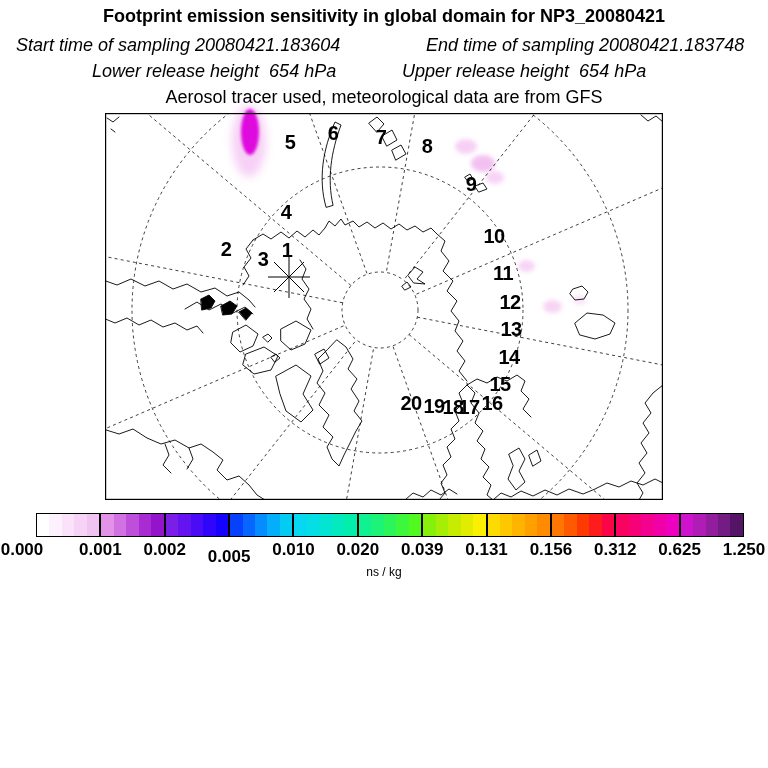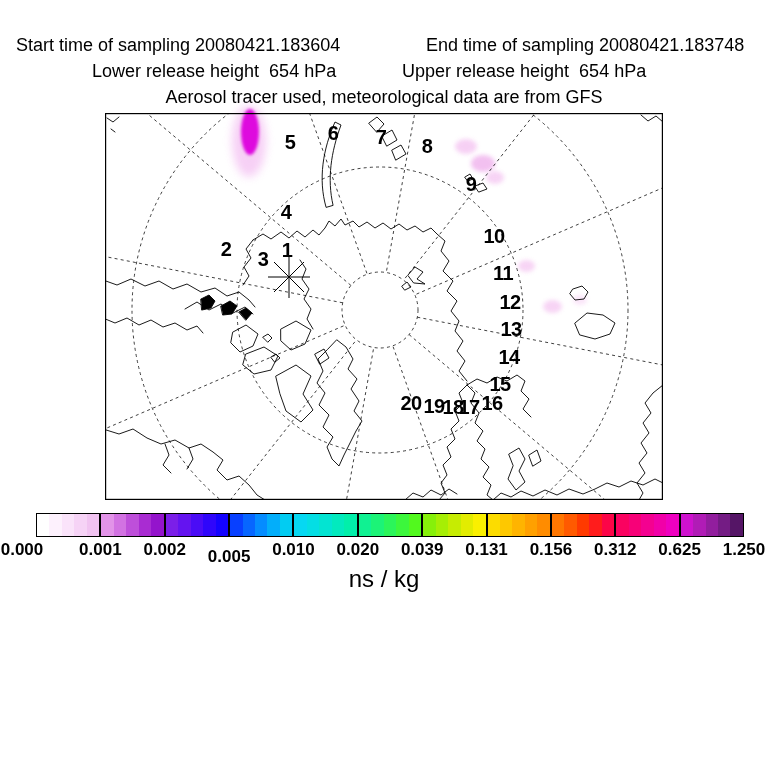--- a/index.html
+++ b/index.html
@@ -1,18 +1,18 @@
 <!DOCTYPE html>
 <html><head>
 <meta charset="utf-8">
 <style>
   html,body{margin:0;padding:0;background:#fff;}
   .page{position:relative;width:768px;height:768px;background:#ffffff;overflow:hidden;
         font-family:"Liberation Sans","DejaVu Sans",sans-serif;color:#000;}
-  .pre{white-space:pre;}
+  .pre{white-space:pre;font-style:italic;}
   .title{position:absolute;top:6px;left:0;width:768px;text-align:center;
          font-size:18px;font-weight:bold;}
   .hline{position:absolute;font-size:18px;line-height:1;}
   .h-l2a{top:36px;left:16px;}
   .h-l2b{top:36px;left:402px;margin-left:24px;}
   .h-l3a{top:62px;left:92px;}
   .h-l3b{top:62px;left:402px;}
   .h-l4{top:88px;left:0;width:768px;text-align:center;}
   .map{position:absolute;left:105px;top:113px;width:558px;height:387px;background:#fff;}
   .map-plumes{position:absolute;inset:0;z-index:1;}
@@ -21,28 +21,29 @@
   .plume{position:absolute;border-radius:50%;}
   .map-num{position:absolute;transform:translate(-50%,-50%);font-weight:bold;
            font-size:20px;line-height:1;letter-spacing:-0.5px;}
   .colorbar{position:absolute;left:36px;top:513px;width:708px;height:24px;
             border:1.5px solid #000;box-sizing:border-box;display:flex;}
   .cb-seg{flex:1;display:flex;height:100%;}
   .cb-cell{flex:1;height:100%;}
   .cb-ticks{position:absolute;left:36px;top:541px;width:708px;height:18px;}
   .cb-tick{position:absolute;top:0;transform:translateX(-50%);
            font-size:17px;font-weight:bold;line-height:1;}
-  .unit-label{position:absolute;top:565px;left:0;width:768px;text-align:center;font-size:24px;}
+  .unit-label{position:absolute;top:565px;left:0;width:768px;text-align:center;font-size:12px;}
   .max-label{position:absolute;top:594px;left:0;width:768px;text-align:center;font-size:18px;}
 </style>
 </head>
 <body>
 
 <div class="page">
 
+  <div class="title">Footprint emission sensitivity in global domain for NP3_20080421</div>
   <div class="hline h-l2a pre">Start time of sampling 20080421.183604</div>
   <div class="hline h-l2b pre">End time of sampling 20080421.183748</div>
   <div class="hline h-l3a pre">Lower release height  654 hPa</div>
   <div class="hline h-l3b pre">Upper release height  654 hPa</div>
   <div class="hline h-l4">Aerosol tracer used, meteorological data are from GFS</div>
 
   <div class="map">
     <div class="map-plumes">
         <div class="plume" style="left: 127px; top: -8px; width: 34px; height: 72px; background: rgb(240, 170, 238); opacity: 0.55; filter: blur(4px);"></div>
         <div class="plume" style="left: 136px; top: -4px; width: 18px; height: 46px; background: rgb(221, 0, 221); opacity: 0.95; filter: blur(1.5px);"></div>

